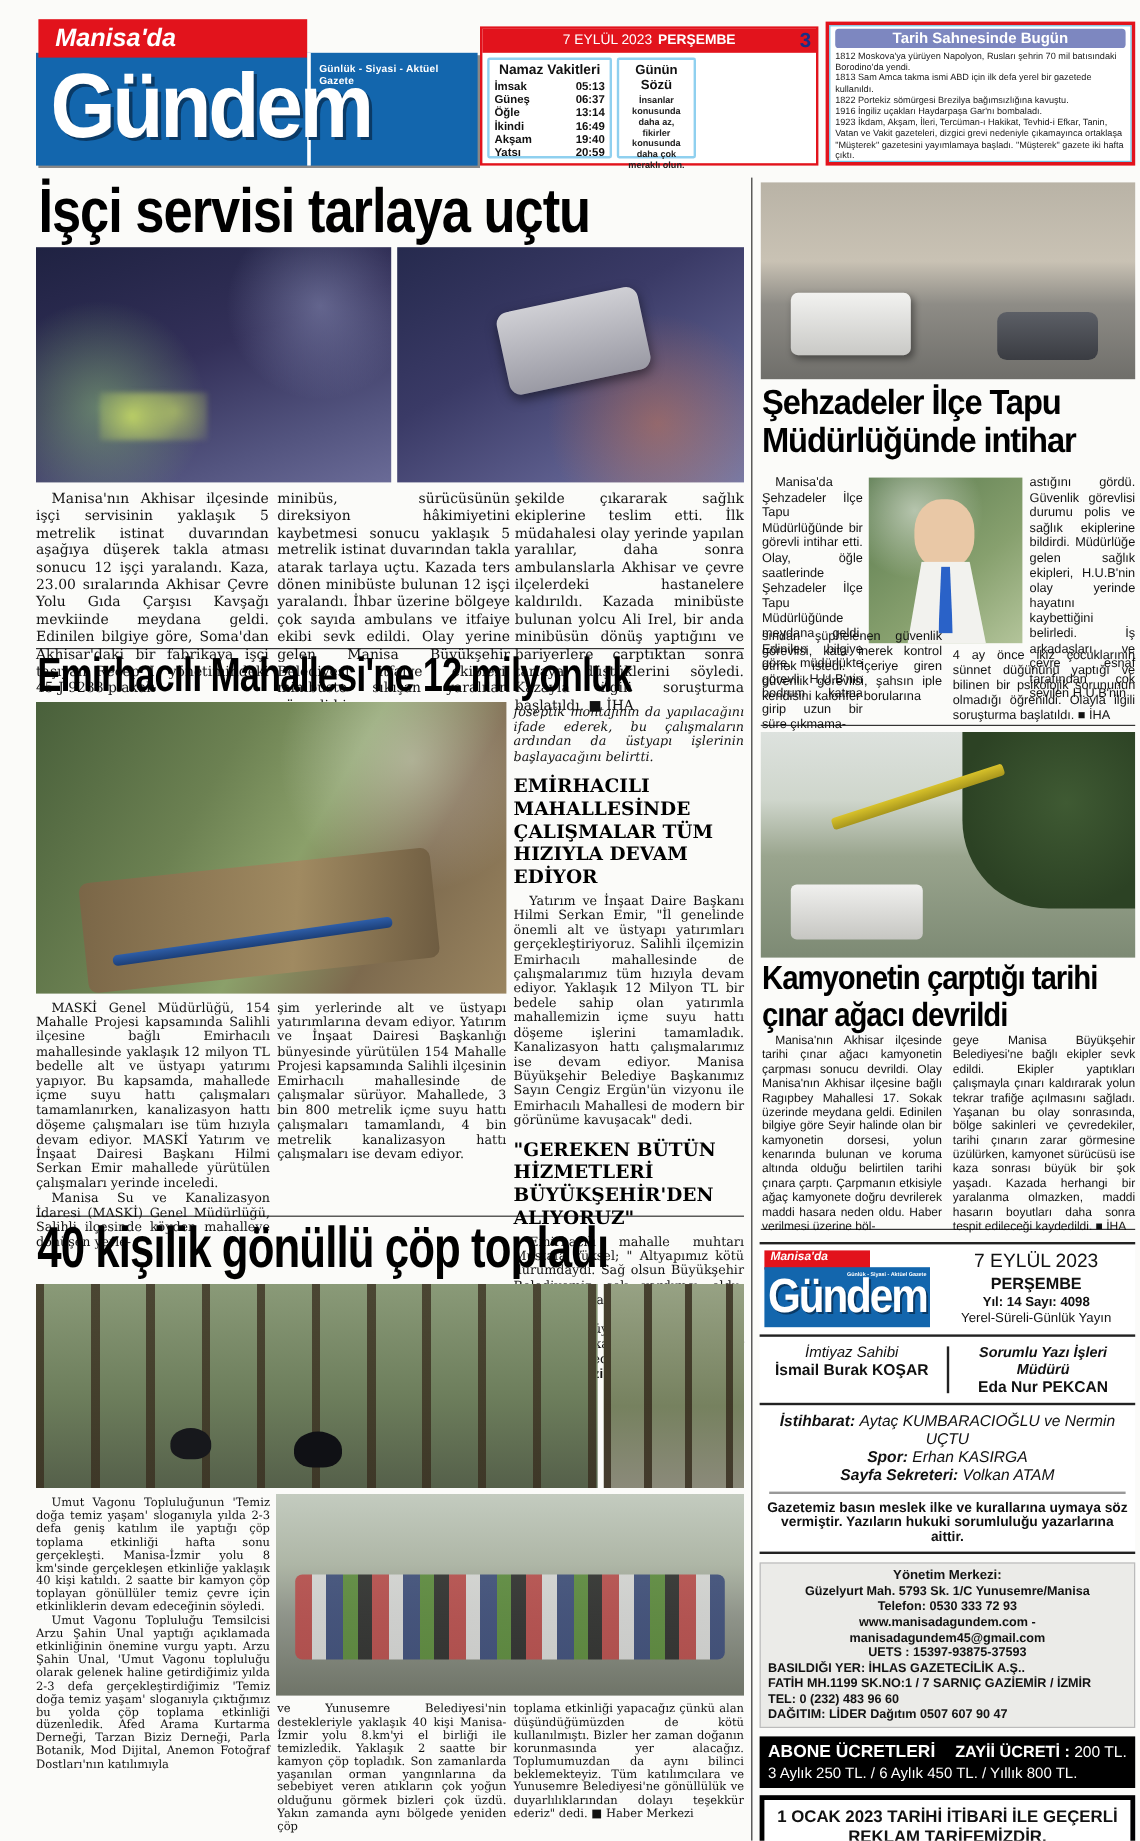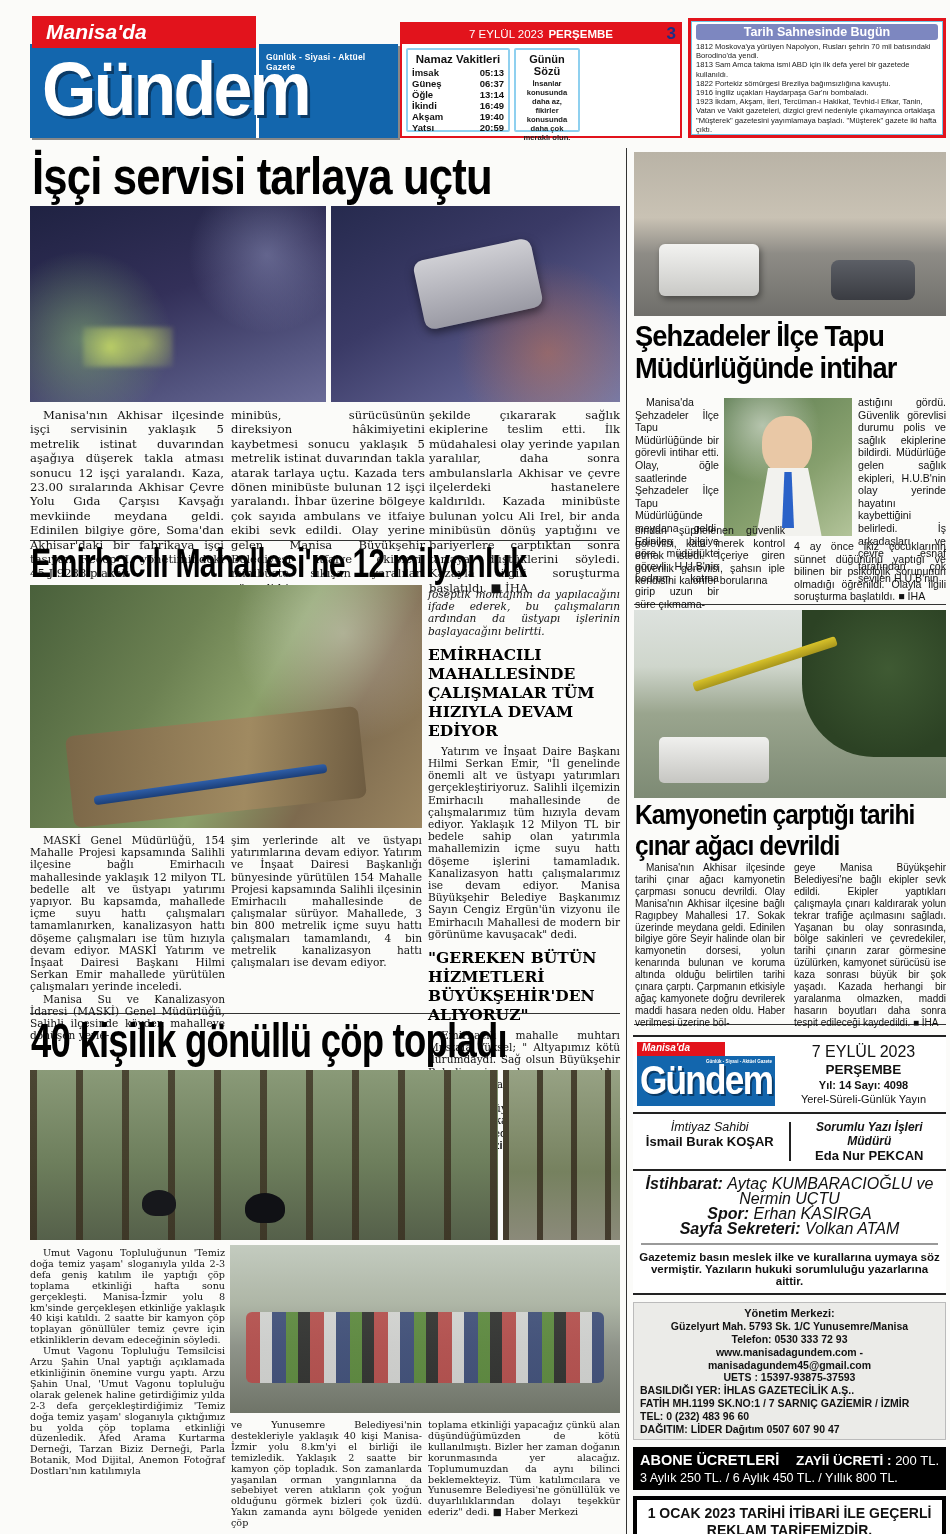--- a/index.html
+++ b/index.html
@@ -94,21 +94,21 @@
   #k-date .d1{font-size:16px;}
   #k-date .d2{font-weight:bold;font-size:13.5px;}
   #k-date .d3{font-weight:bold;font-size:11px;}
   #k-date .d4{font-size:11px;}
   .k-sep{height:2px;background:#222;}
   #k-owners{display:flex;padding:6px 2px;text-align:center;}
   #k-owners>div{flex:1;}
   #k-owners .lbl{font-style:italic;font-size:12.5px;}
   #k-owners .val{font-weight:bold;font-size:13px;}
   #k-owners .sep{width:2px;background:#222;margin:2px 4px;flex:none;}
-  #k-staff{padding:5px 2px;text-align:center;font-size:16px;line-height:15px;}
+  #k-staff{padding:5px 2px;text-align:center;font-size:13px;line-height:15px;}
   #k-staff b{font-style:italic;}
   #k-staff i{font-style:italic;}
   .k-gray{height:2px;background:#999;margin:2px 8px;}
   #k-pledge{font-weight:bold;font-size:11.5px;text-align:center;padding:4px 6px 6px;border-bottom:2px solid #222;}
   #k-mgmt{margin-top:7px;background:#ebebe8;border:1px solid #bbb;padding:4px 6px;font-size:10.5px;line-height:12.8px;}
   #k-mgmt .c{text-align:center;font-weight:bold;}
   #k-mgmt .l{text-align:left;font-weight:bold;}
   #k-mgmt .ttl{text-align:center;font-weight:bold;font-size:11px;}
   #k-abone{margin-top:7px;background:#000000;color:#fff;padding:5px 7px;}
   #k-abone .r1{display:flex;justify-content:space-between;align-items:baseline;}

